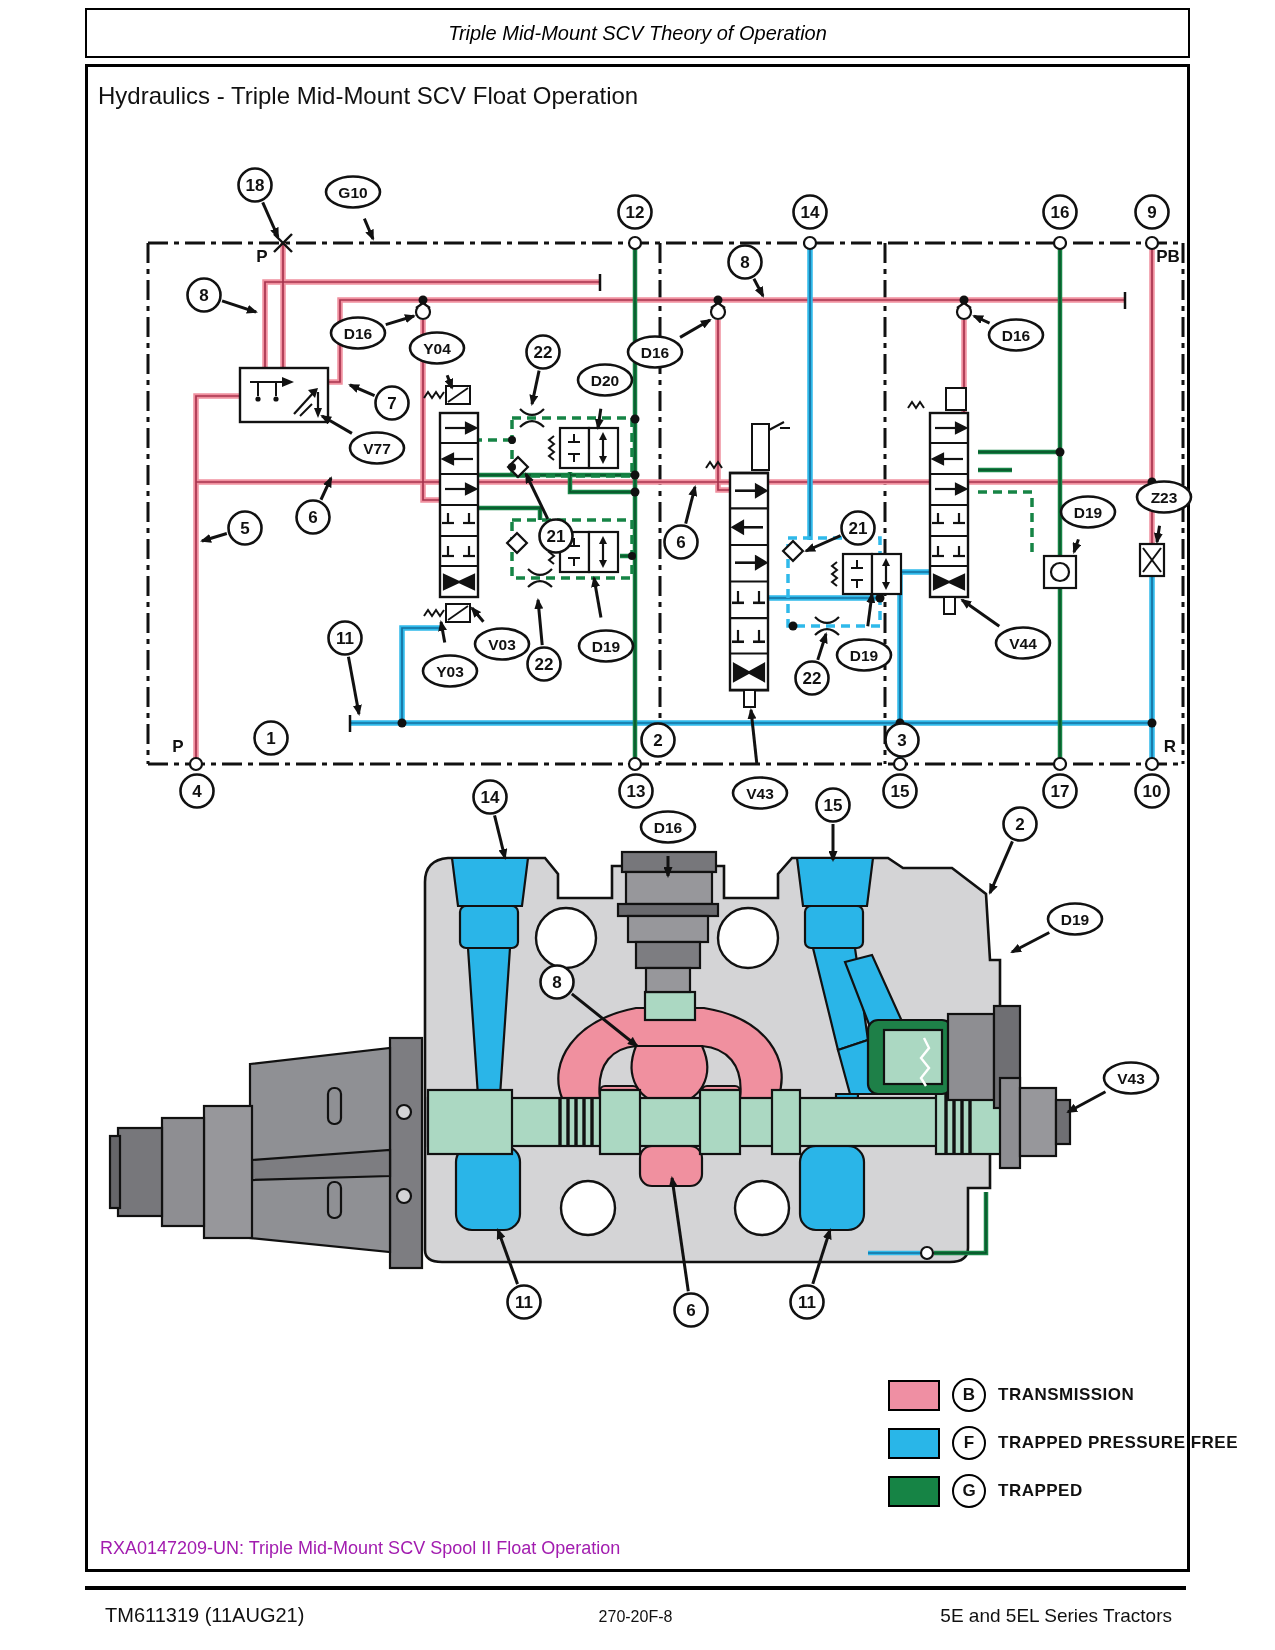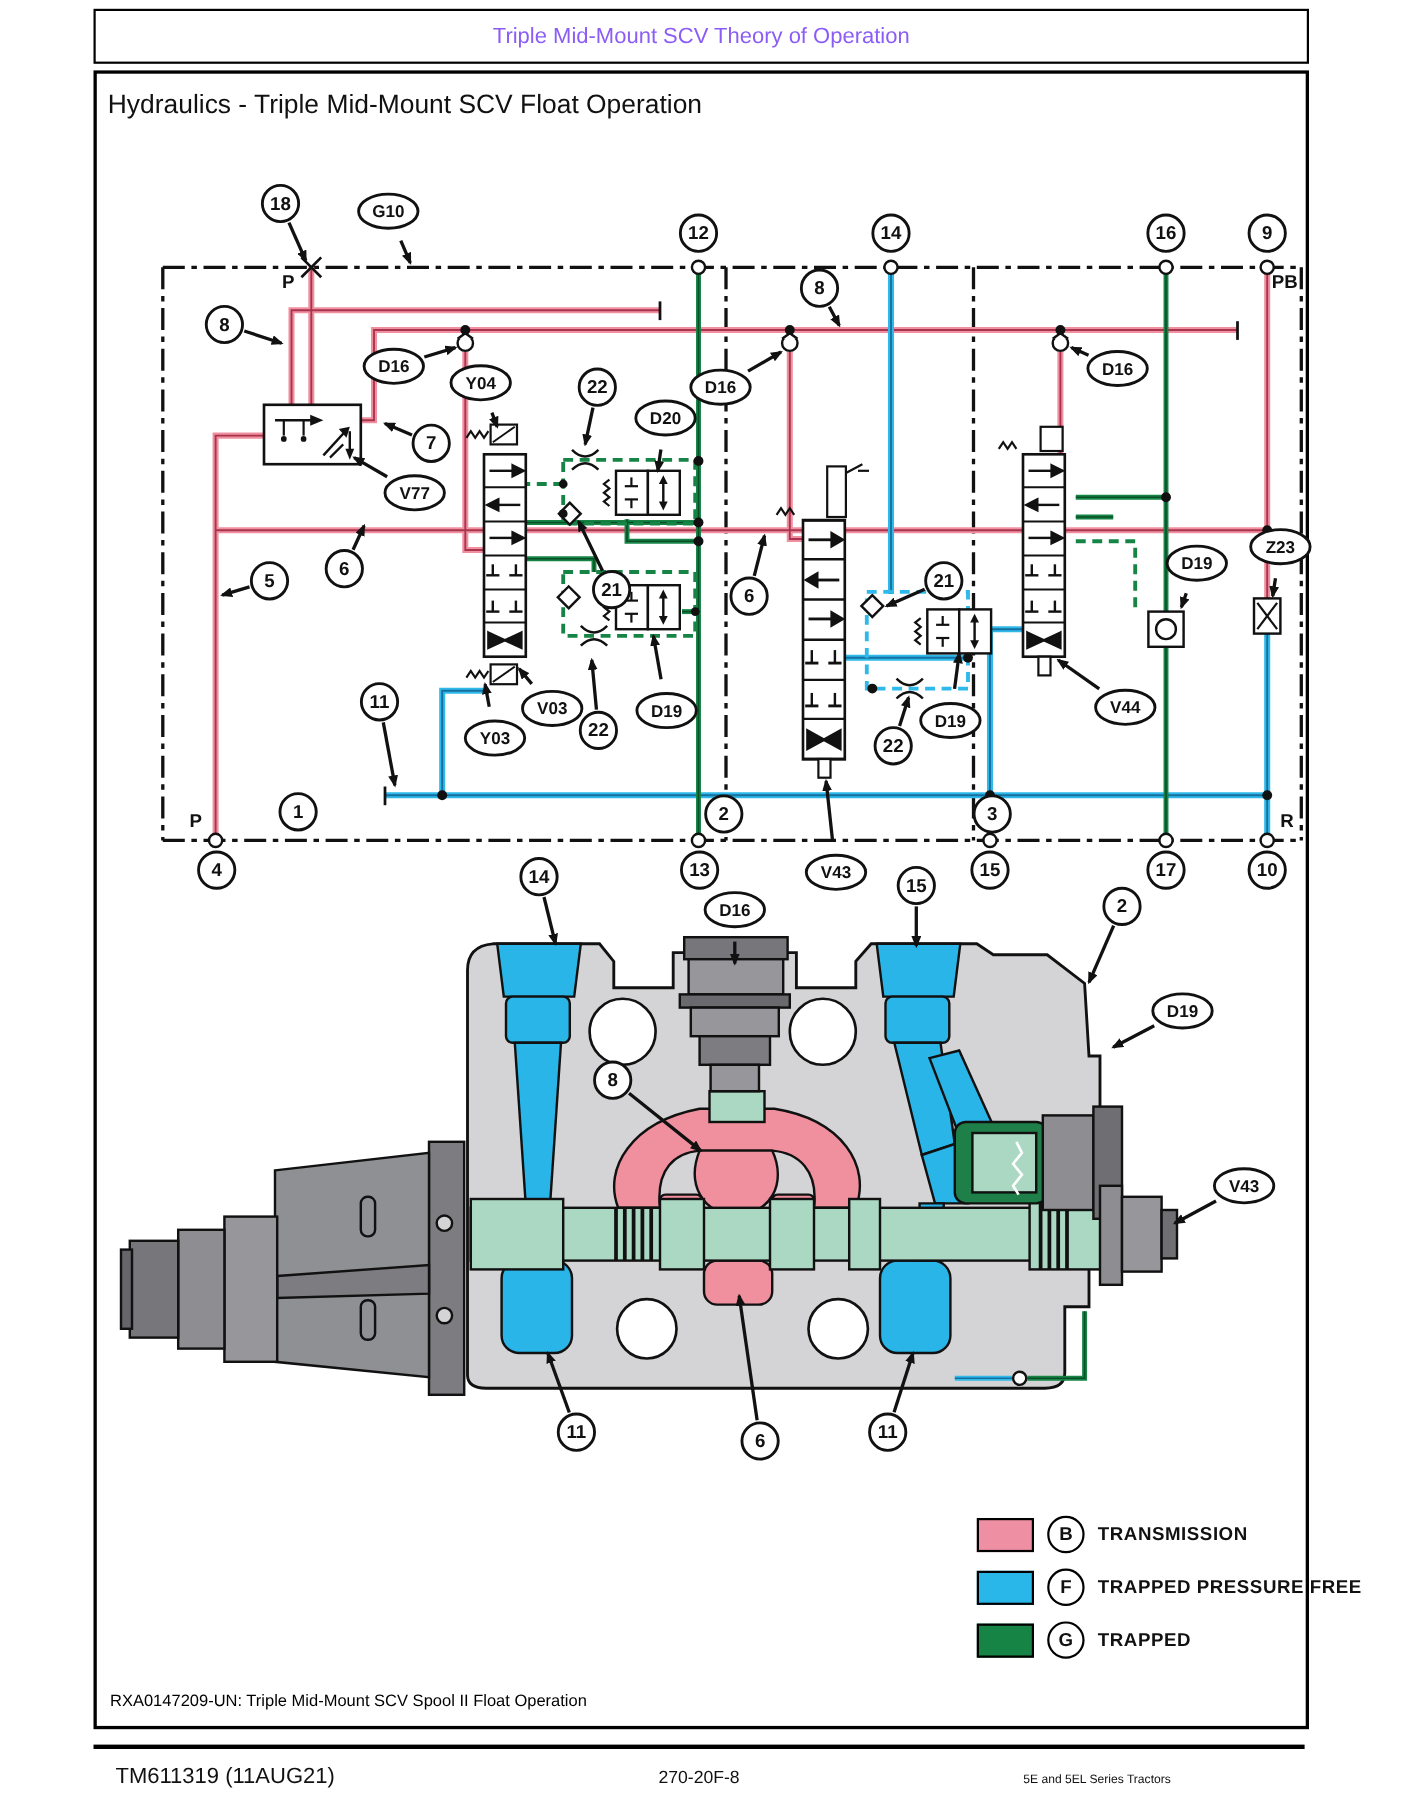--- a/index.html
+++ b/index.html
@@ -1,35 +1,35 @@
 <!DOCTYPE html>
 <html><head>
 <meta charset="utf-8">
 <style>
   html,body{margin:0;padding:0;background:#fff;}
   #page{position:relative;width:1275px;height:1650px;background:#fff;
         font-family:"Liberation Sans",sans-serif;color:#111;overflow:hidden;}
   #header-box{position:absolute;left:85px;top:8px;width:1101px;height:46px;
         border:2px solid #000;display:flex;align-items:center;justify-content:center;}
-  #header-box .htitle{font-size:20px;color:#8b5cf6;}
+  #header-box .htitle{font-style:italic;font-size:20px;color:#000000;}
   #main-box{position:absolute;left:85px;top:64px;width:1099px;height:1502px;border:3px solid #000;}
   #section-title{position:absolute;left:98px;top:82px;font-size:24px;font-weight:normal;}
   svg.layer{position:absolute;left:0;top:0;width:1275px;height:1650px;}
-  #caption{position:absolute;left:100px;top:1538px;font-size:15px;color:#000000;}
+  #caption{position:absolute;left:100px;top:1538px;font-size:18px;color:#a21caf;}
   #legend{position:absolute;left:888px;top:1378px;display:flex;flex-direction:column;gap:14px;}
   .lrow{display:flex;align-items:center;gap:12px;}
   .lswatch{width:48px;height:27px;border:2px solid #000;}
   .lcircle{width:30px;height:30px;border:2.5px solid #000;border-radius:50%;
            display:flex;align-items:center;justify-content:center;font-weight:bold;font-size:17px;background:#fff;}
   .llabel{font-size:17px;letter-spacing:.5px;font-weight:bold;}
   #footer-rule{position:absolute;left:85px;top:1586px;width:1101px;height:4px;background:#000;}
   #footer-row{position:absolute;left:85px;top:1604px;width:1101px;display:flex;align-items:baseline;}
   #footer-row .fl{width:33%;padding-left:20px;font-size:20px;box-sizing:border-box;}
   #footer-row .fc{width:34%;text-align:center;font-size:16px;font-weight:normal;}
-  #footer-row .fr{width:33%;text-align:center;padding-right:14px;font-size:11px;box-sizing:border-box;}
+  #footer-row .fr{width:33%;text-align:right;padding-right:14px;font-size:19px;box-sizing:border-box;}
   text{font-family:"Liberation Sans",sans-serif;}
 </style>
 </head>
 <body>
 
 <div id="page">
 
   <div id="header-box">
     <span class="htitle">Triple Mid-Mount SCV Theory of Operation</span>
   </div>

